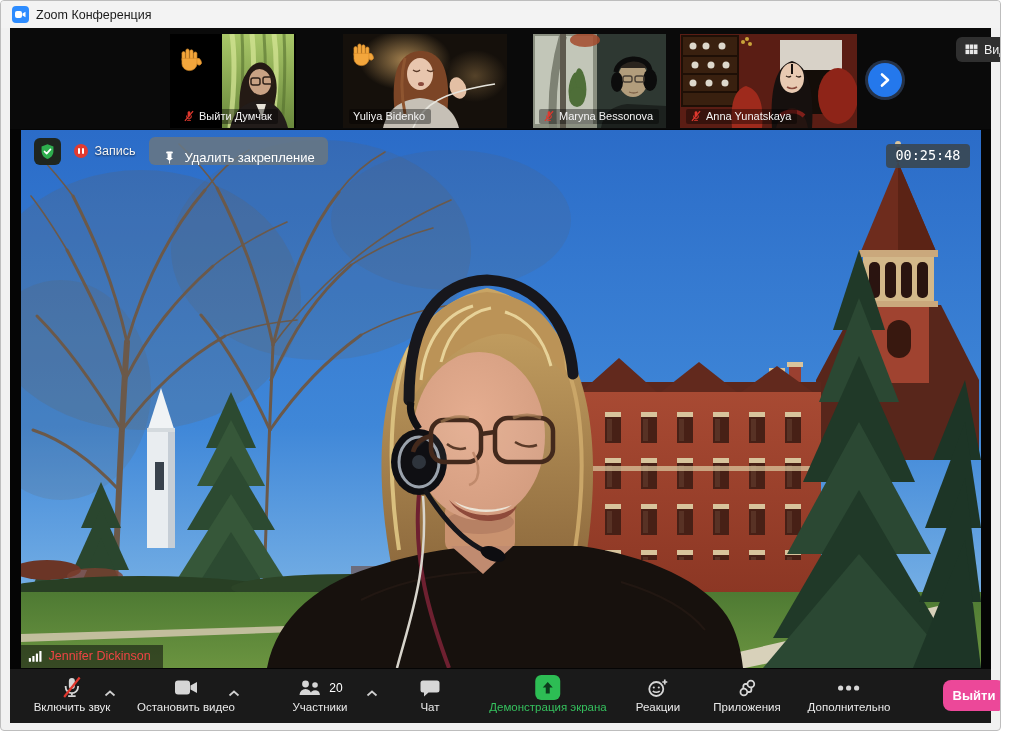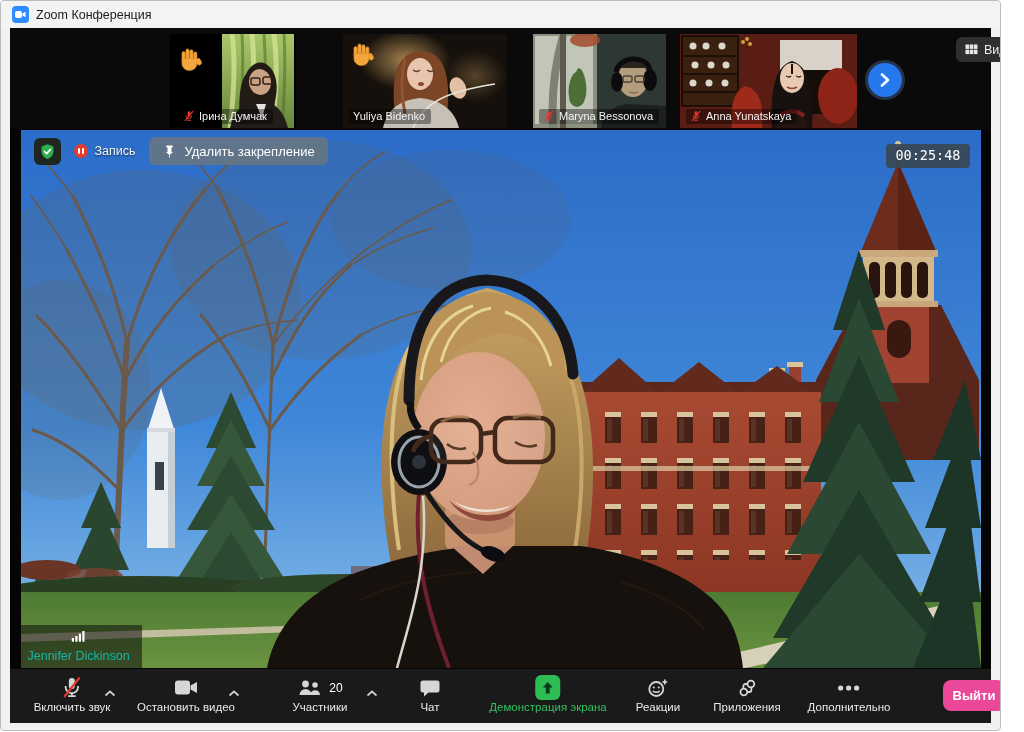--- a/index.html
+++ b/index.html
@@ -33,26 +33,26 @@
              background:#2f2f2f; color:#f1f1f1; font-size:12.5px; display:flex; align-items:center; gap:6px; cursor:pointer; }
 
   
   .main { position:relative; height:540px; background:#050505; }
   .video { position:absolute; left:50%; transform:translateX(-50%); top:1px; width:960px; height:538px; background:#000; overflow:hidden; }
   .ovl-tl { position:absolute; left:13px; top:7px; display:flex; align-items:center; gap:13px; }
   .shield { width:27px; height:27px; background:#1f261f; border-radius:6px; display:flex; align-items:center; justify-content:center; cursor:pointer; }
   .rec { display:flex; align-items:center; gap:7px; font-size:12.5px; color:#f5f5f5; text-shadow:0 1px 2px rgba(0,0,0,.6); }
   .dot { width:14px; height:14px; border-radius:50%; background:#e23b30; display:flex; align-items:center; justify-content:center; gap:2px; }
   .dot i { display:block; width:2px; height:6px; background:#fff; border-radius:1px; }
-  .unpin { display:flex; align-items:center; gap:8px; height:28px; padding:0 13px; border:none; border-radius:6px;
+  .unpin { display:flex; align-items:flex-end; gap:8px; height:28px; padding:0 13px; border:none; border-radius:6px;
            background:rgba(104,118,131,0.88); color:#fff; font-size:13px; cursor:pointer; font-family:"Liberation Sans",sans-serif; }
   .timer { position:absolute; right:11px; top:14px; height:24px; padding:3px 9px; background:rgba(58,72,84,0.92);
            border-radius:4px; color:#fff; font-size:13.5px; font-family:"DejaVu Sans Mono",monospace; }
   .nameplate { position:absolute; left:0; bottom:0; display:flex; align-items:center; gap:6px;
-               background:rgba(12,12,12,0.55); padding:4px 12px 5px 7px; font-size:12.5px; color:#14b8a6;flex-direction:column; }
+               background:rgba(12,12,12,0.55); padding:4px 12px 5px 7px; font-size:12.5px; color:#ef4444; }
   .sig { width:15px; height:14px; }
 
   
   .toolbar { position:relative; height:54px; background:#1a1a1a; }
   .tb { position:absolute; top:7px; transform:translateX(-50%); display:flex; flex-direction:column; align-items:center; cursor:pointer; }
   .tb .ic { height:23px; display:flex; align-items:center; justify-content:space-between; gap:4px; }
   .tb .lb { margin-top:2px; font-size:11.5px; color:#eaeaea; white-space:nowrap; }
   .tb.green .lb { color:#35c15e; }
   .cnt { color:#fff; font-size:12px; margin-left:2px; }
   .chev { position:absolute; top:14px; transform:translateX(-50%); cursor:pointer; }
@@ -146,21 +146,21 @@
           <path d="M8,94 C12,76 22,68 38,66 C54,68 62,78 66,94 Z" fill="#221c1a"></path>
           <polygon points="34,70 44,70 40,84" fill="#e6e2d8"></polygon>
         </svg>
         <svg class="hand">
             <use href="#hand"></use>
           </svg>
         <div class="pname">
           <svg class="mm">
               <use href="#micmute"></use>
             </svg>
-          <span>Ірина Думчак</span>
+          <span>Выйти Думчак</span>
         </div>
       </div>
 
       <div class="tile t3">
         <svg class="tv" width="133" height="94" viewBox="0 0 133 94" preserveAspectRatio="none">
           <rect width="133" height="94" fill="#2e3832"></rect>
           <rect x="0" y="0" width="64" height="94" fill="#8a8f80"></rect>
           <rect x="2" y="2" width="58" height="88" fill="#c2c6b8"></rect>
           <path d="M20,94 C18,60 22,30 30,2" stroke="#7e8274" stroke-width="8" fill="none"></path>
           <rect x="27" y="0" width="6" height="94" fill="#5e5a4e"></rect>

